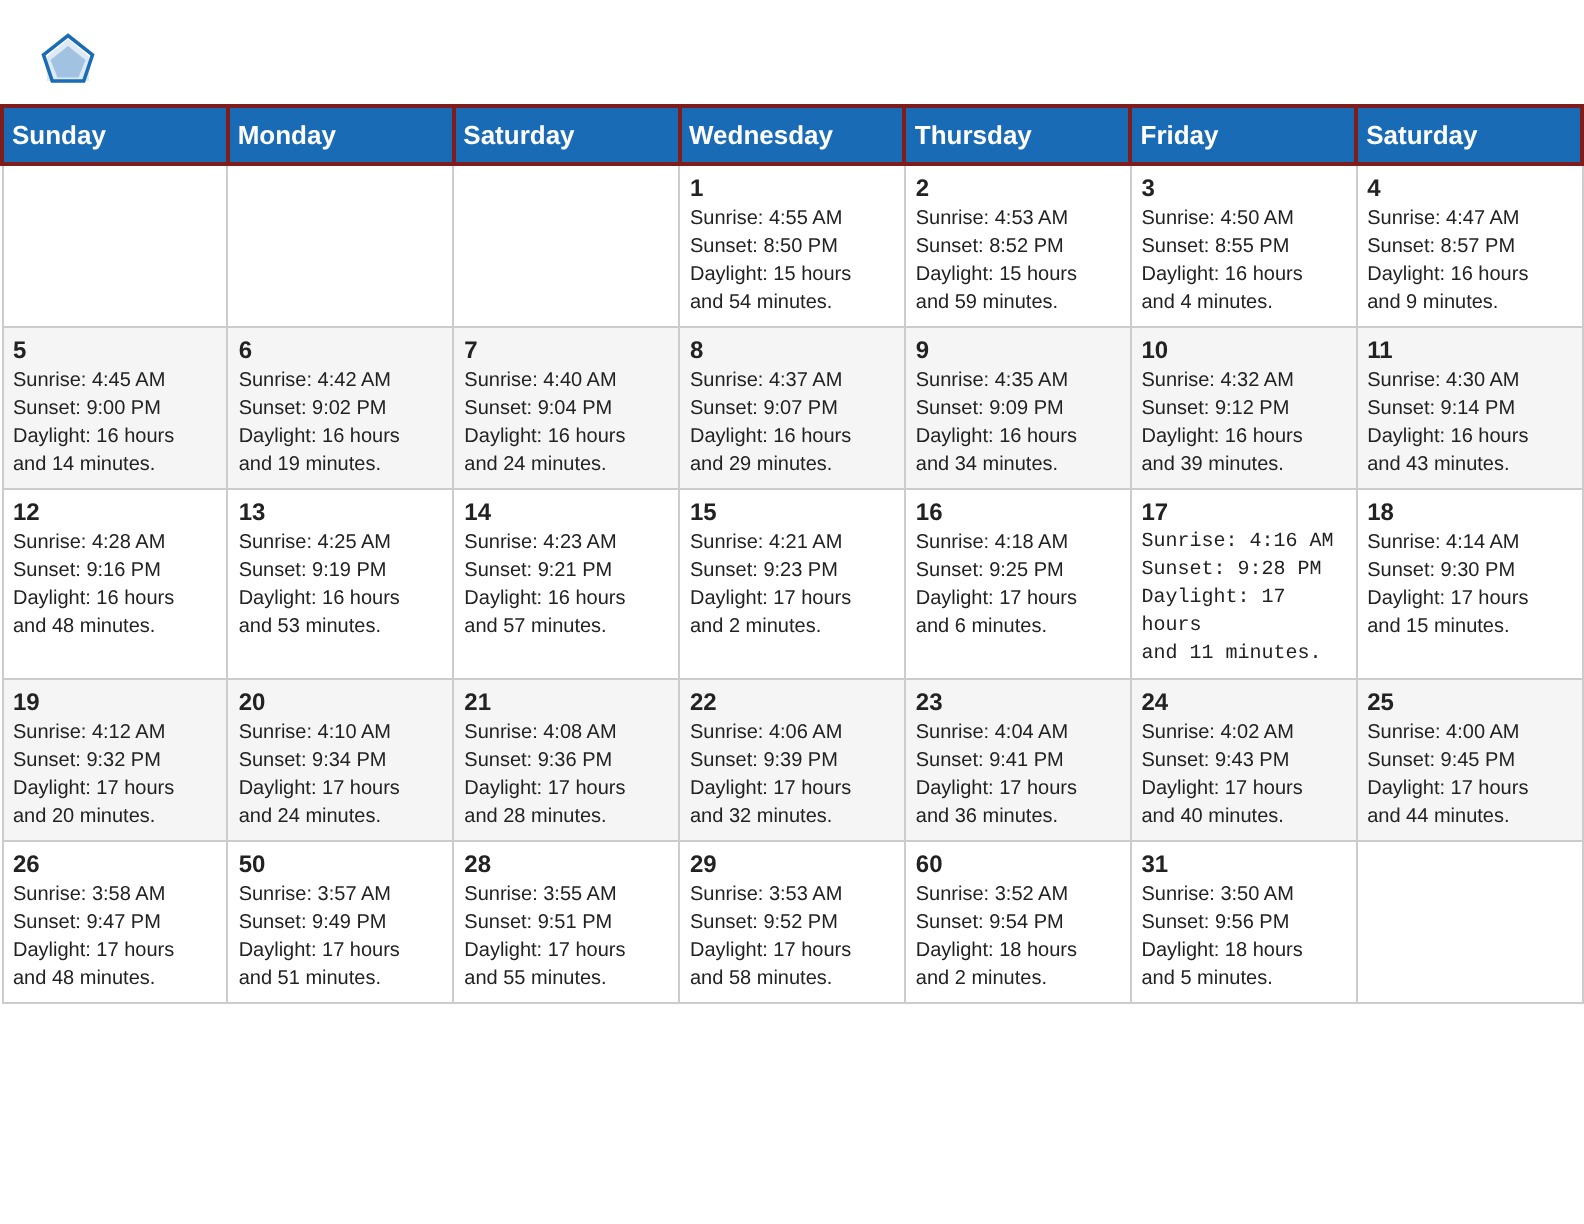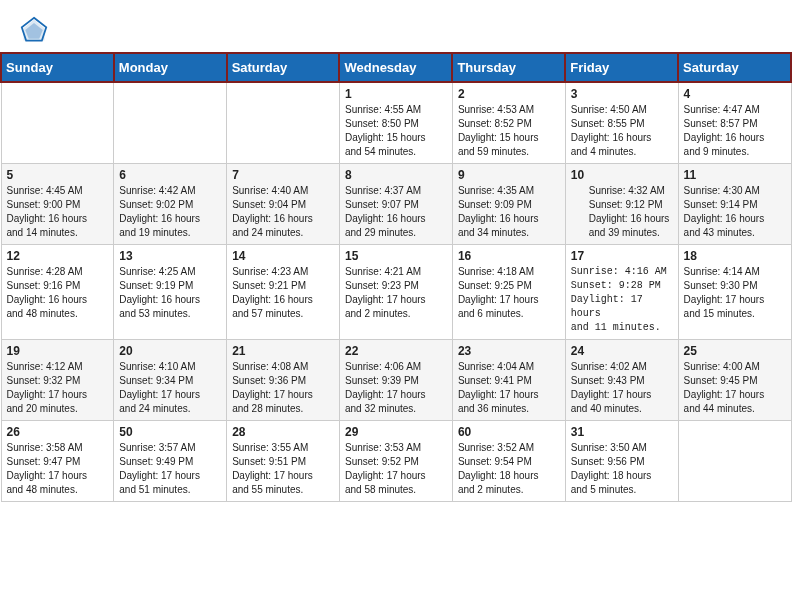--- a/index.html
+++ b/index.html
@@ -190,21 +190,21 @@
         </td>
         <td>
           <div class="day-num">9</div>
           <div class="day-info" style="white-space: pre-line;">Sunrise: 4:35 AM
 Sunset: 9:09 PM
 Daylight: 16 hours
 and 34 minutes.</div>
         </td>
         <td>
           <div class="day-num">10</div>
-          <div class="day-info" style="white-space: pre-line; margin-left: 18px;">Sunrise: 4:32 AM
+          <div class="day-info" style="white-space: pre-line;">Sunrise: 4:32 AM
 Sunset: 9:12 PM
 Daylight: 16 hours
 and 39 minutes.</div>
         </td>
         <td>
           <div class="day-num">11</div>
           <div class="day-info" style="white-space: pre-line;">Sunrise: 4:30 AM
 Sunset: 9:14 PM
 Daylight: 16 hours
 and 43 minutes.</div>

